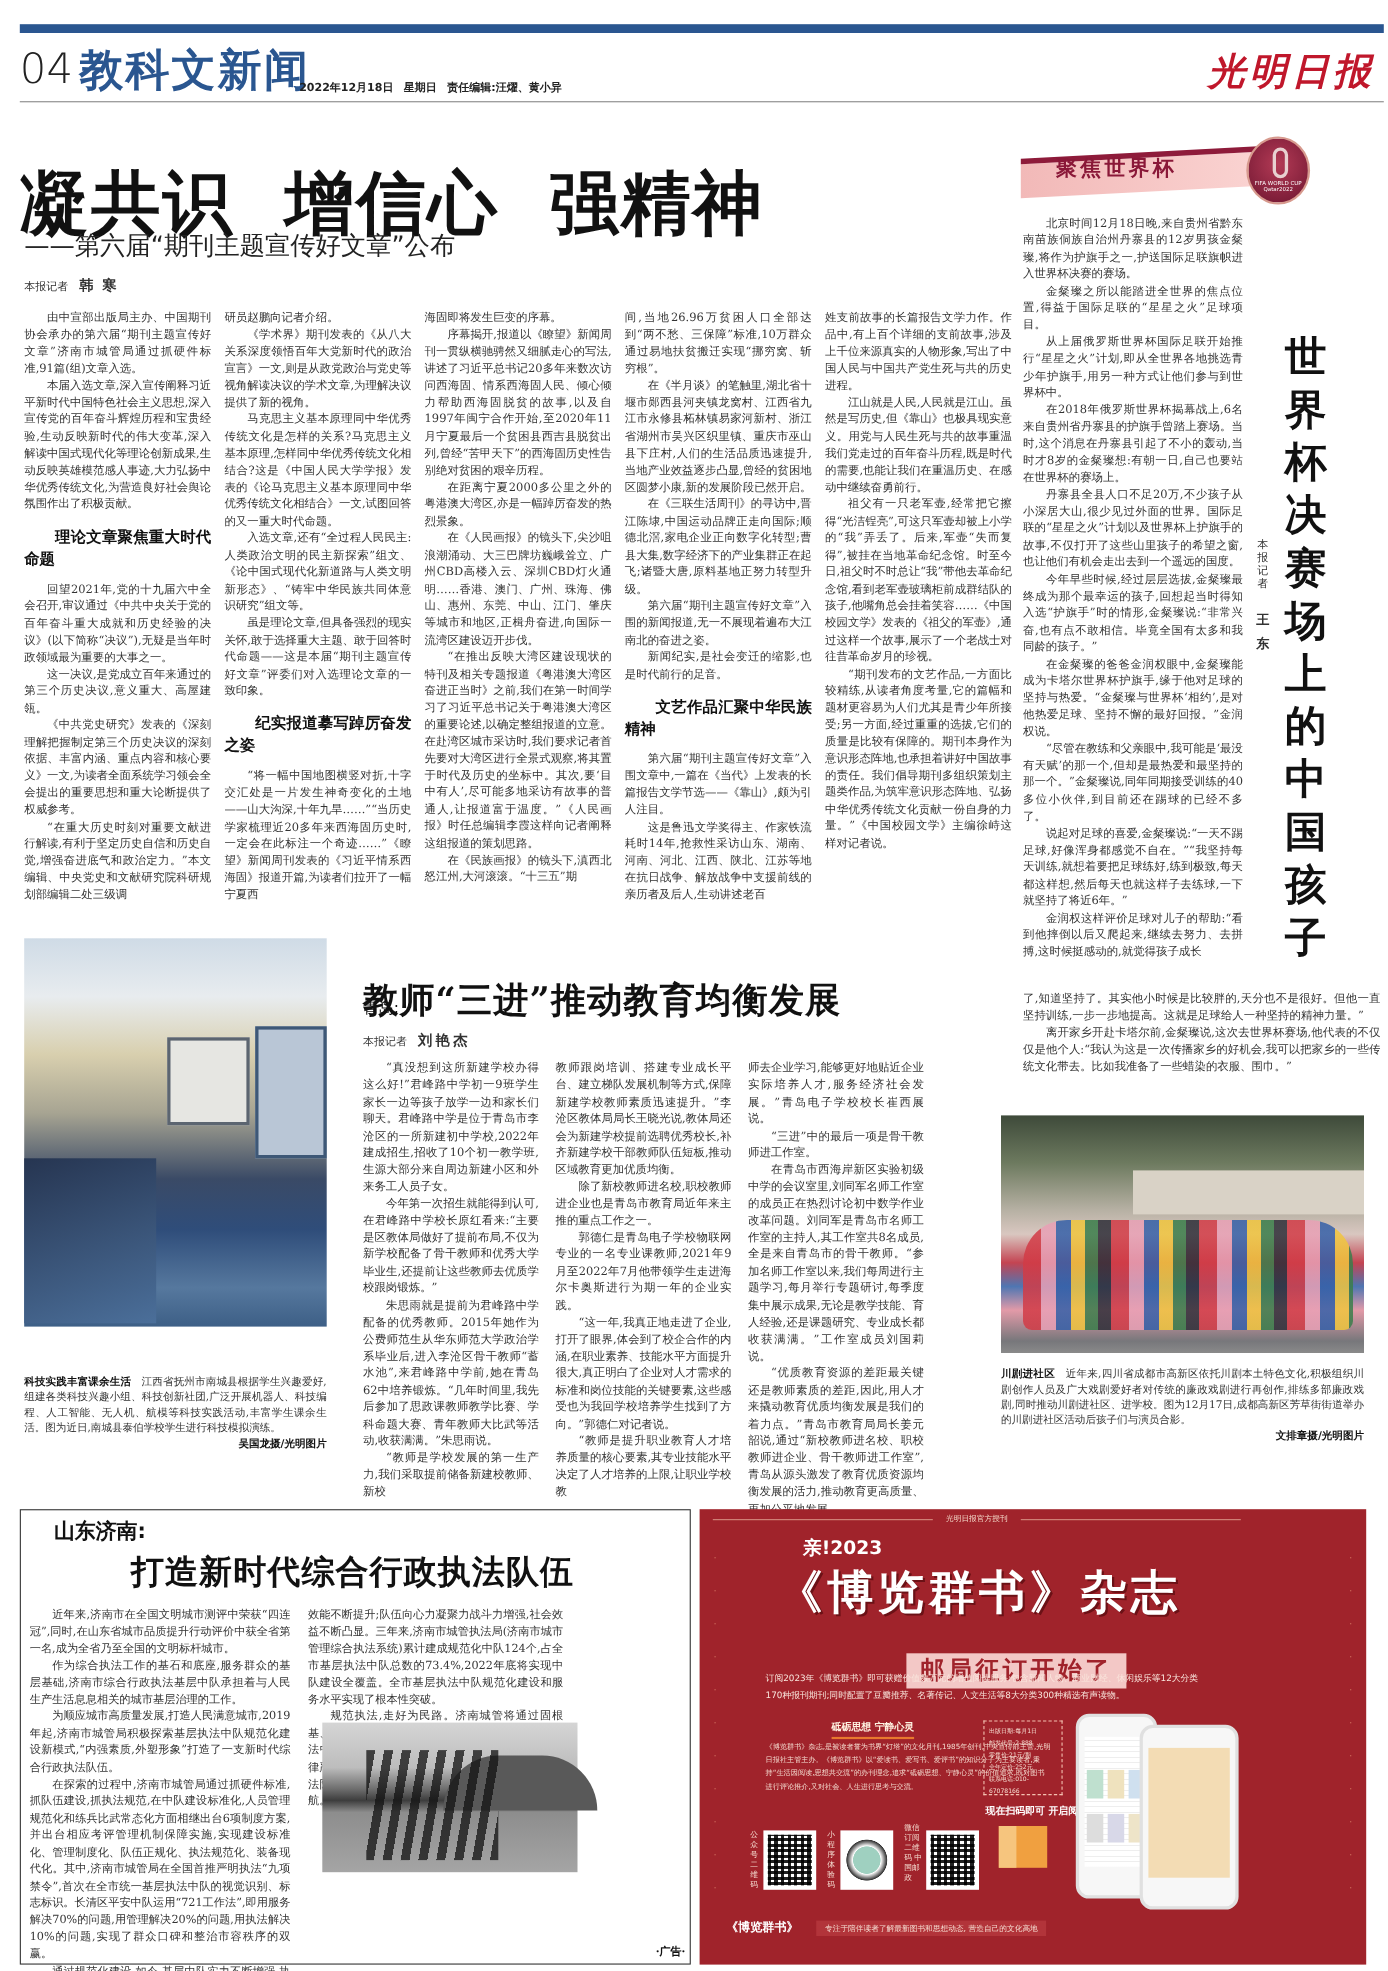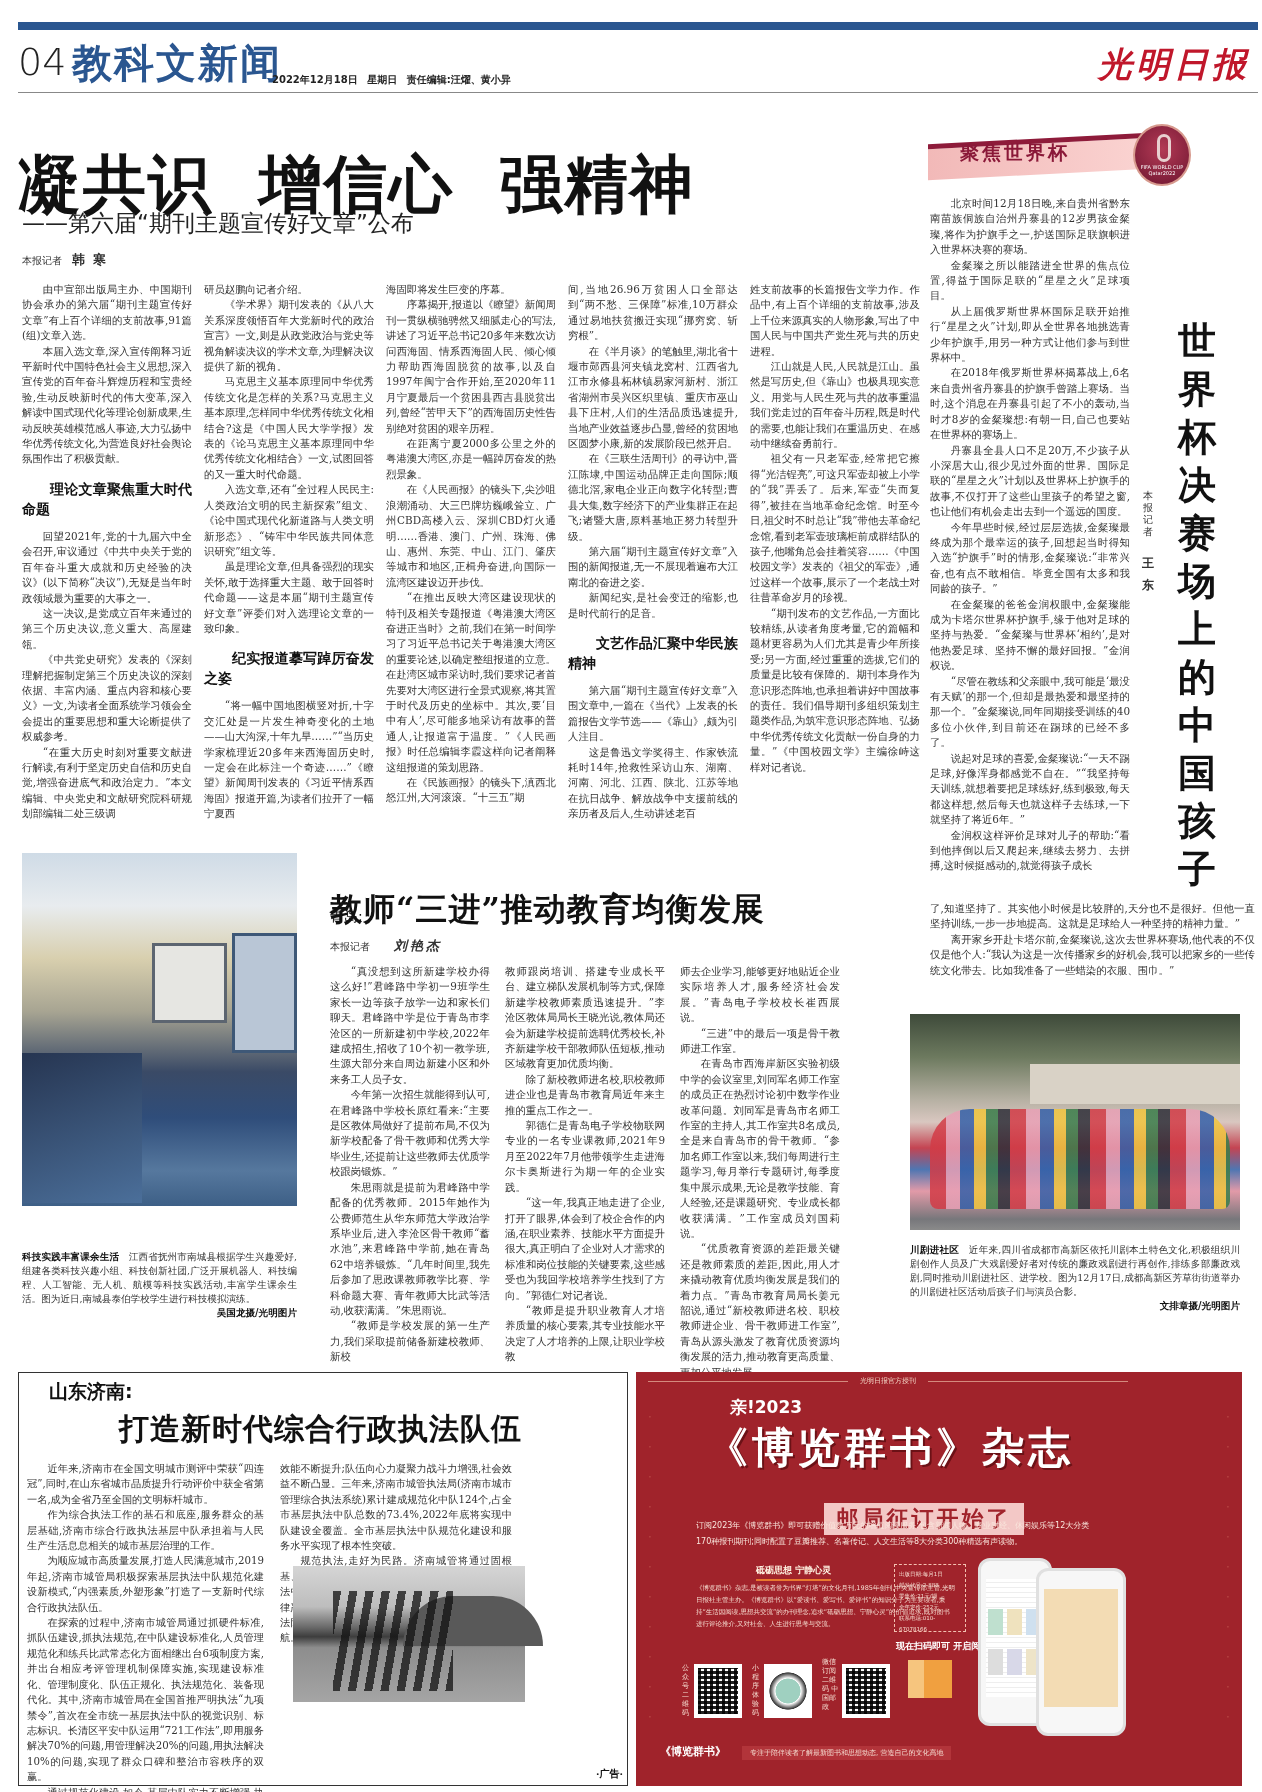--- a/index.html
+++ b/index.html
@@ -27,38 +27,38 @@
   .art1 .col { width: 170px; }
 
   .wc-banner { left: 928px; top: 124px; width: 290px; height: 64px; }
   .wc-ribbon { left: 0; top: 14px; width: 240px; height: 36px; background: linear-gradient(90deg, #f2b9b8, #fbd6d4); border-top: 5px solid #8e1b3a; transform: skewY(-3deg); }
   .wc-text { left: 32px; top: 16px; font-size: 19px; font-weight: bold; color: #8a1838; letter-spacing: 3px; }
   .wc-badge { left: 205px; top: 0; width: 58px; height: 62px; border-radius: 50%; background: radial-gradient(circle at 50% 40%, #b33a55, #6d1530); border: 2px solid #d79a8e; color: #fff; font-family: "DejaVu Sans", sans-serif; font-size: 5px; text-align: center; padding-top: 38px; }
   .wc-trophy { left: 22px; top: 8px; width: 14px; height: 28px; border: 3px solid #e8d0d0; border-radius: 7px; }
 
   .wc-body { left: 930px; top: 196px; width: 200px; }
   .wc-body .col { width: 200px; }
-  .wc-vtitle { left: 1168px; top: 300px; width: 48px; font-size: 38px; font-weight: bold; color: #111; line-height: 48px; text-align: right; margin-top: 17px; }
+  .wc-vtitle { left: 1168px; top: 300px; width: 48px; font-size: 38px; font-weight: bold; color: #111; line-height: 48px; text-align: left; }
   .wc-vbyline { left: 1140px; top: 490px; width: 16px; font-size: 10px; line-height: 12px; color: #333; text-align: center; }
   .wc-vbyline b { display: block; margin-top: 14px; font-size: 12px; line-height: 22px; }
   .wc-tail { left: 930px; top: 878px; width: 325px; }
   .wc-tail .col { width: 325px; margin-top: 23px; }
 
   .photo1 { left: 22px; top: 853px; width: 275px; height: 353px; background: linear-gradient(180deg, #cfdbe6 0%, #e8ecef 15%, #d8cfae 30%, #a7a492 45%, #3a4a66 62%, #2f4d7a 75%, #56789e 90%, #3d5f86 100%); }
   .photo1 .inner1 { left: 130px; top: 90px; width: 75px; height: 80px; background: #e6e6e2; border: 3px solid #5c6570; }
   .photo1 .inner2 { left: 210px; top: 80px; width: 65px; height: 120px; background: #b9c6d6; border: 3px solid #3e5877; }
   .photo1 .inner3 { left: 0px; top: 200px; width: 120px; height: 150px; background: linear-gradient(160deg, #263551, #4b6f9a); }
   .cap1 { left: 22px; top: 1250px; width: 275px; font-size: 9.6px; line-height: 14px; color: #333; text-align: justify; }
   .cap1 b { font-family: "DejaVu Sans", sans-serif; font-weight: bold; color: #111; }
   .cap1 .credit { display: block; text-align: right; font-family: "DejaVu Sans", sans-serif; font-weight: bold; color: #111; }
 
   .art2-kicker { left: 330px; top: 908px; font-family: "DejaVu Sans", sans-serif; font-size: 14px; color: #111; }
   .art2-title { left: 330px; top: 888px; font-size: 32px; font-weight: bold; color: #111; letter-spacing: 1px; }
   .art2-byline { left: 330px; top: 937px; font-size: 10px; color: #333; }
-  .art2-byline b { font-size: 13px; margin-left: 24px; letter-spacing: 3px; font-style: italic; }
+  .art2-byline b { font-size: 13px; margin-left: 10px; letter-spacing: 3px; }
   .art2 { left: 330px; top: 964px; width: 570px; }
   .art2 .col { width: 160px; }
   .art2.cols { gap: 15px; }
 
   .photo2 { left: 910px; top: 1014px; width: 330px; height: 216px; background: linear-gradient(180deg, #3e4a3a 0%, #6d7a5f 20%, #b7b1a4 40%, #d9c7c0 50%, #c44452 62%, #4f76b2 72%, #e29aa8 82%, #77777b 95%, #8a8a8a 100%); }
   .photo2 .wall { left: 120px; top: 50px; width: 210px; height: 40px; background: #d9d2c6; }
   .photo2 .crowd { left: 20px; top: 95px; width: 300px; height: 100px; background: repeating-linear-gradient(90deg, #d23b46 0 16px, #e8a0b5 16px 30px, #3560a8 30px 44px, #f0c53e 44px 56px, #3a7d4a 56px 68px, #2e2e38 68px 80px); opacity: 0.85; border-radius: 40px 40px 8px 8px; }
   .cap2 { left: 910px; top: 1243px; width: 330px; font-size: 9.6px; line-height: 14px; color: #333; text-align: justify; }
   .cap2 b { font-family: "DejaVu Sans", sans-serif; font-weight: bold; color: #111; }
   .cap2 .credit { display: block; text-align: right; font-family: "DejaVu Sans", sans-serif; font-weight: bold; color: #111; }
@@ -112,21 +112,21 @@
 <div class="abs hrule"></div>
 
 <div class="abs main-title">凝共识 增信心 强精神</div>
 <div class="abs subtitle">——第六届“期刊主题宣传好文章”公布</div>
 <div class="abs byline">
   <span>本报记者</span><b>韩寒</b>
 </div>
 
 <div class="abs art1 cols">
   <div class="col">
-    <p>由中宣部出版局主办、中国期刊协会承办的第六届“期刊主题宣传好文章”有上百个详细的支前故事,91篇(组)文章入选。</p>
+    <p>由中宣部出版局主办、中国期刊协会承办的第六届“期刊主题宣传好文章”济南市城管局通过抓硬件标准,91篇(组)文章入选。</p>
     <p>本届入选文章,深入宣传阐释习近平新时代中国特色社会主义思想,深入宣传党的百年奋斗辉煌历程和宝贵经验,生动反映新时代的伟大变革,深入解读中国式现代化等理论创新成果,生动反映英雄模范感人事迹,大力弘扬中华优秀传统文化,为营造良好社会舆论氛围作出了积极贡献。</p>
     <h3>理论文章聚焦重大时代命题</h3>
     <p>回望2021年,党的十九届六中全会召开,审议通过《中共中央关于党的百年奋斗重大成就和历史经验的决议》(以下简称“决议”),无疑是当年时政领域最为重要的大事之一。</p>
     <p>这一决议,是党成立百年来通过的第三个历史决议,意义重大、高屋建瓴。</p>
     <p>《中共党史研究》发表的《深刻理解把握制定第三个历史决议的深刻依据、丰富内涵、重点内容和核心要义》一文,为读者全面系统学习领会全会提出的重要思想和重大论断提供了权威参考。</p>
     <p>“在重大历史时刻对重要文献进行解读,有利于坚定历史自信和历史自觉,增强奋进底气和政治定力。”本文编辑、中央党史和文献研究院科研规划部编辑二处三级调</p>
   </div>
   <div class="col">
     <p style="text-indent:0">研员赵鹏向记者介绍。</p>
     <p>《学术界》期刊发表的《从八大关系深度领悟百年大党新时代的政治宣言》一文,则是从政党政治与党史等视角解读决议的学术文章,为理解决议提供了新的视角。</p>

